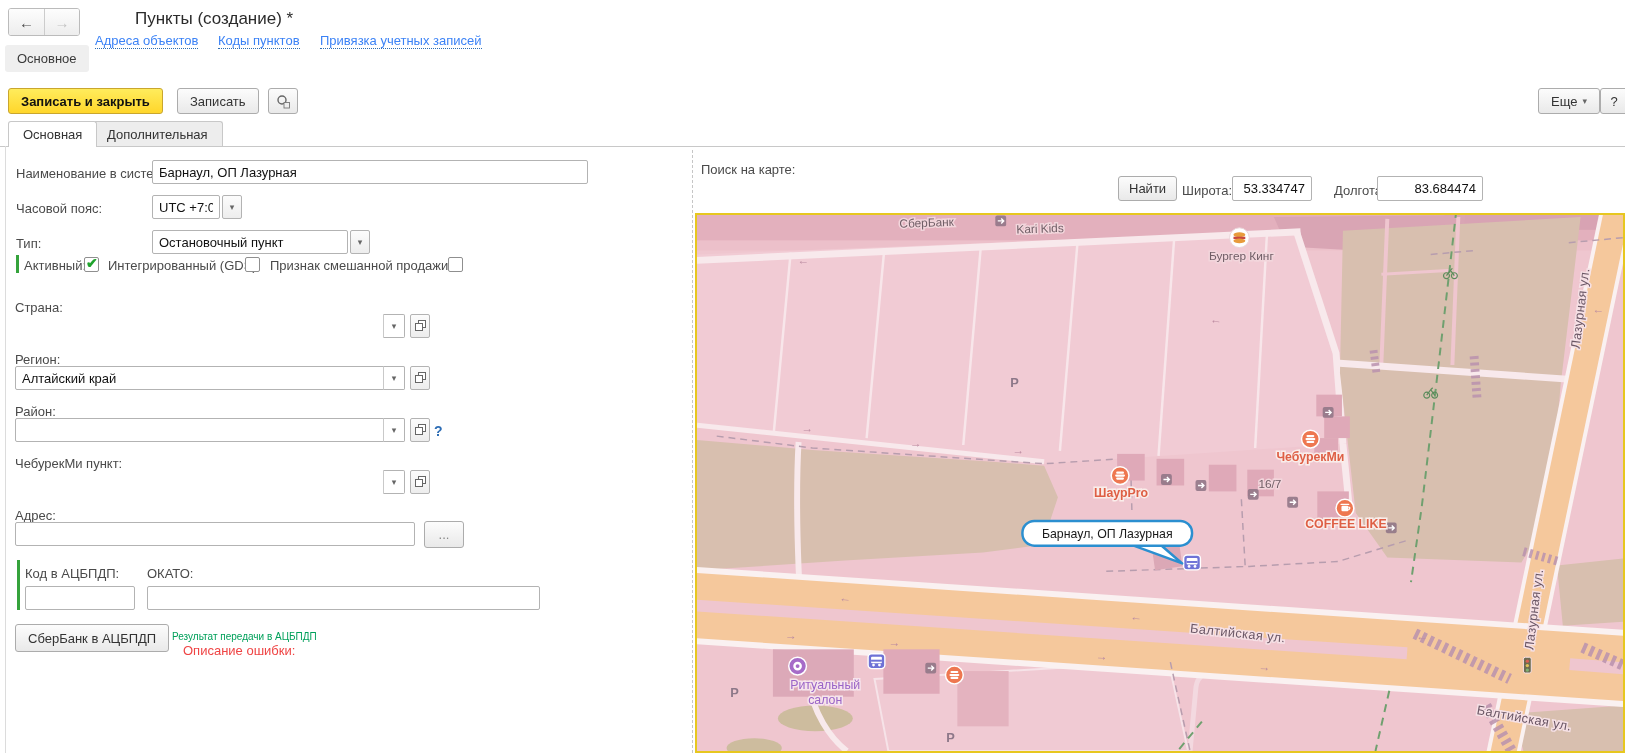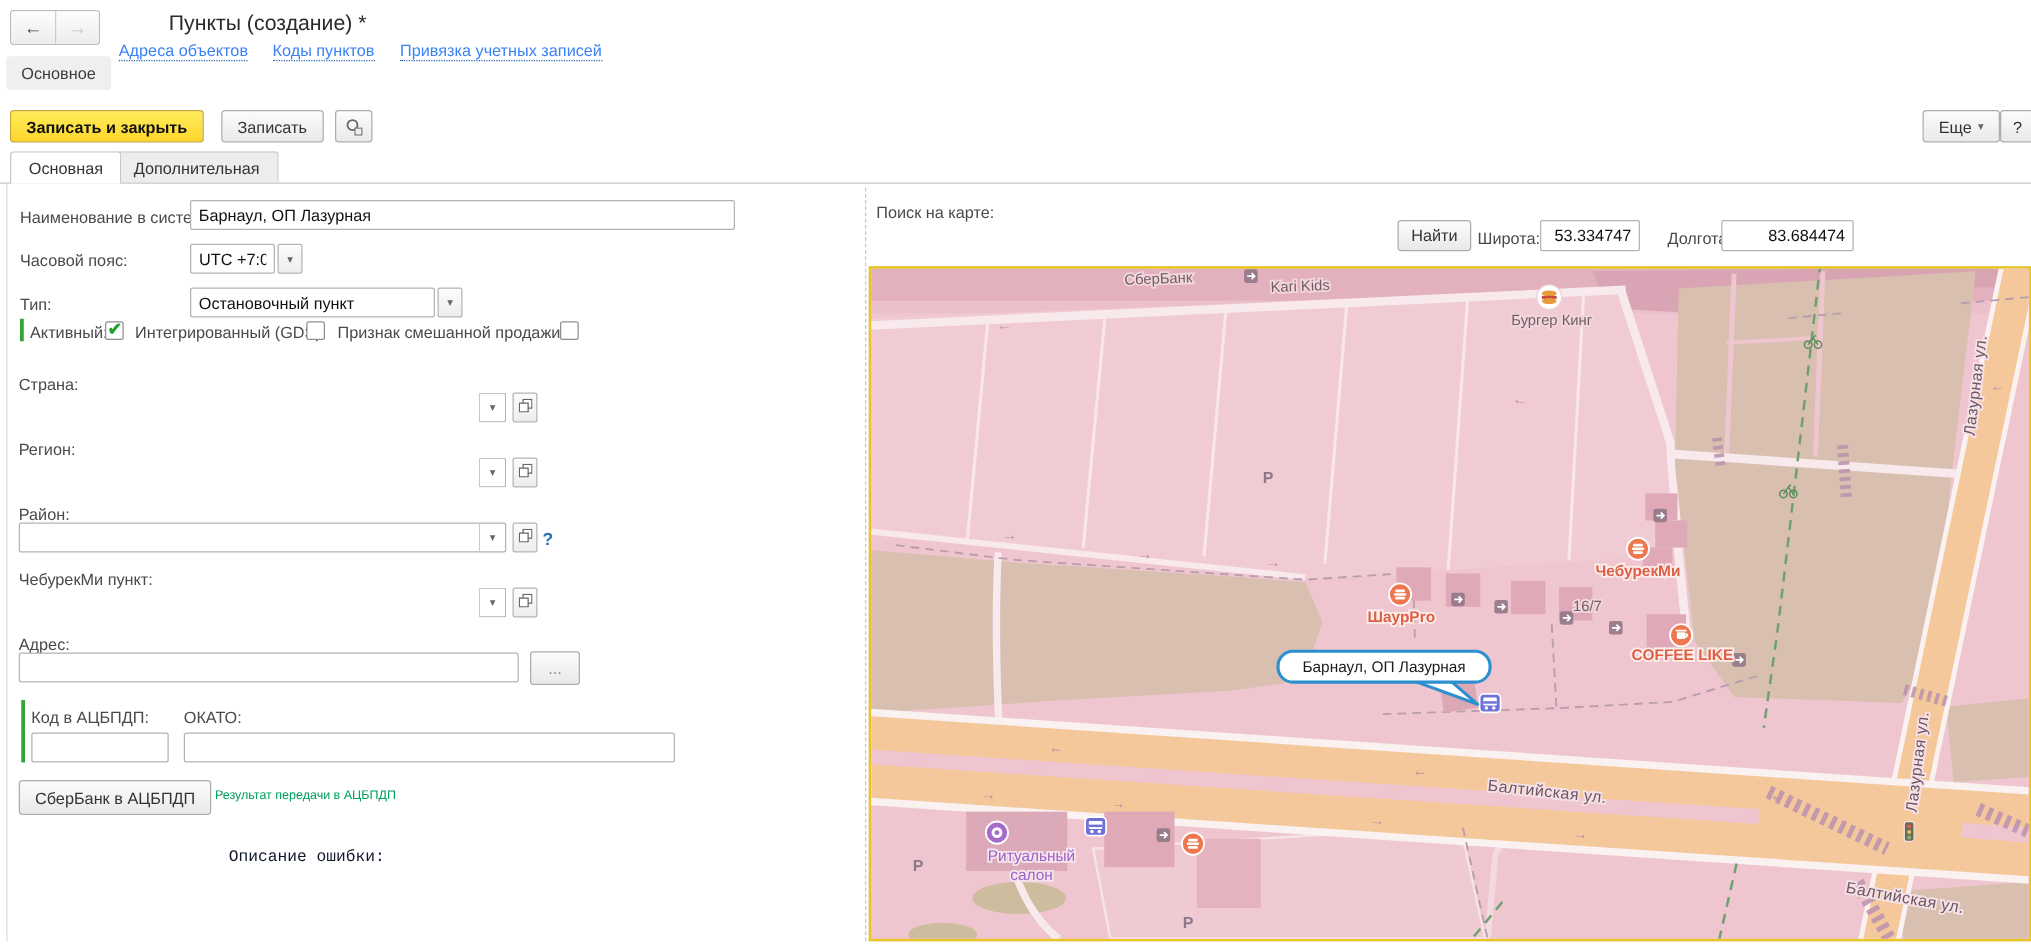--- a/index.html
+++ b/index.html
@@ -133,20 +133,21 @@
       <span class="caret">▾</span>
     </div>
   <div class="sqbtn" style="left:410px; top:314px;">
       <span><svg width="11" height="11" viewBox="0 0 11 11">
           <rect x="3.5" y="0.5" width="7" height="7" fill="#fff" stroke="#666"></rect>
           <rect x="0.5" y="3.5" width="7" height="7" fill="#fff" stroke="#666"></rect>
         </svg></span>
     </div>
 
   <div class="lbl" style="left:15px; top:352px;">Регион:</div>
+  <input class="inp" style="left: 15px; top: 366px; width: 390px; padding-right: 26px;" value="Алтайский край">
   <div class="arrowcell" style="left:405px; top:366px;">
       <span class="caret">▾</span>
     </div>
   <div class="sqbtn" style="left:410px; top:366px;">
       <span><svg width="11" height="11" viewBox="0 0 11 11">
           <rect x="3.5" y="0.5" width="7" height="7" fill="#fff" stroke="#666"></rect>
           <rect x="0.5" y="3.5" width="7" height="7" fill="#fff" stroke="#666"></rect>
         </svg></span>
     </div>
 
@@ -178,21 +179,21 @@
   <input class="inp" style="left: 15px; top: 522px; width: 400px;" value="">
   <button class="btn" style="left:424px; top:521px; width:40px; height:27px; padding:0; color:#888;">...</button>
 
   <div class="greenbar" style="left:17px; top:560px; height:50px;"></div>
   <div class="lbl" style="left:25px; top:566px;">Код в АЦБПДП:</div>
   <div class="lbl" style="left:147px; top:566px;">ОКАТО:</div>
   <input class="inp" style="left: 25px; top: 586px; width: 110px;" value="">
   <input class="inp" style="left: 147px; top: 586px; width: 393px;" value="">
   <button class="btn" style="left:15px; top:624px; height:28px;">СберБанк в АЦБПДП</button>
   <a class="greenlink" style="left:172px; top:631px;">Результат передачи в АЦБПДП</a>
-  <div class="lbl" style="left:183px; top:678px; color:#0f172a;font-family:Liberation Mono, monospace;">Описание ошибки:</div>
+  <div class="lbl" style="left:183px; top:643px; color:#ef4444;">Описание ошибки:</div>
 
   <div class="lbl" style="left:701px; top:162px;">Поиск на карте:</div>
   <button class="btn" style="left:1118px; top:176px; height:25px; padding:0 10px;">Найти</button>
   <div class="lbl" style="left:1182px; top:183px;">Широта:</div>
   <input class="inp num" style="left: 1232px; top: 176px; width: 80px; height: 25px;" value="53.334747">
   <div class="lbl" style="left:1323px; top:183px;margin-left:11px;">Долгота:</div>
   <input class="inp num" style="left: 1377px; top: 176px; width: 106px; height: 25px;" value="83.684474">
 
   <svg id="map-svg" viewBox="0 0 939 543" preserveAspectRatio="none">
     <g>

